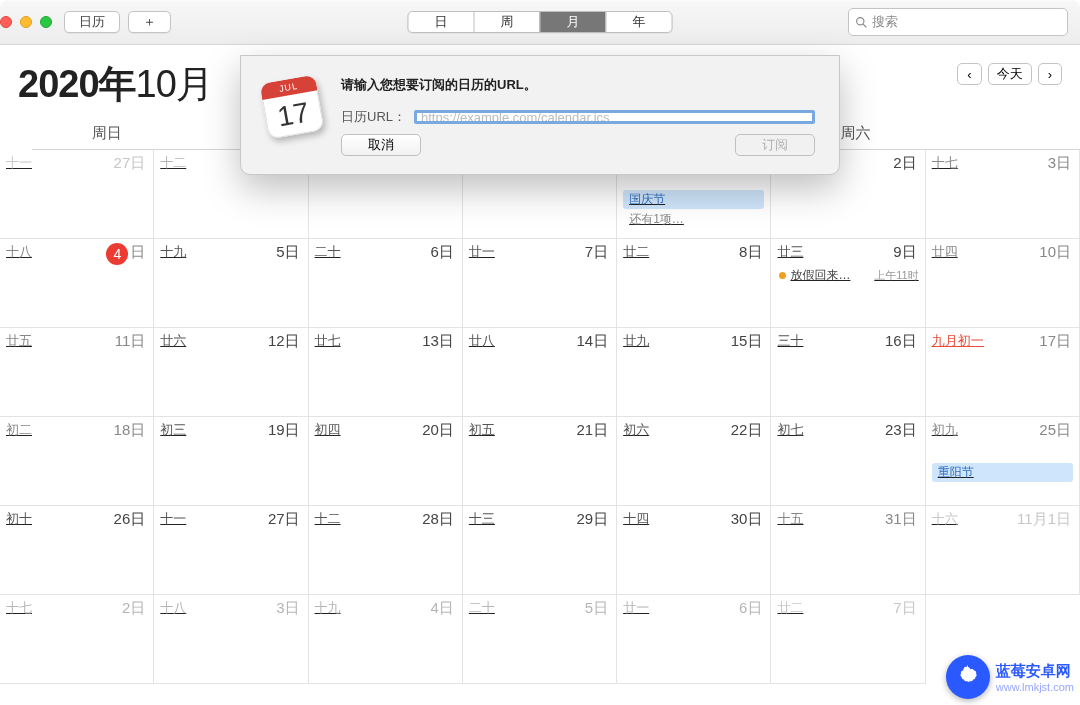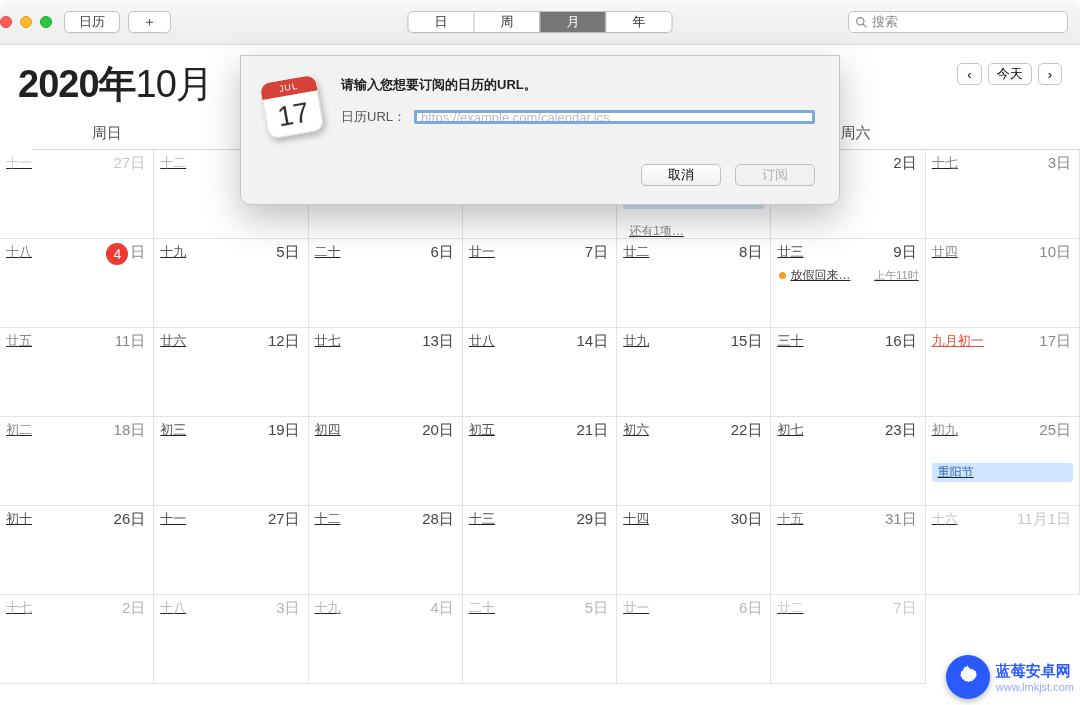--- a/index.html
+++ b/index.html
@@ -13,21 +13,21 @@
 .tl-min { background:#febc2e; border:1px solid #e0a020; }
 .tl-max { background:#28c840; border:1px solid #20a636; }
 
 .tb-btn { height: 22px; border: 1px solid #c4c4c4; border-radius: 5px; background: #fff; padding: 0 14px; font-size: 13px; color:#444; display: inline-flex; align-items: center; margin-right: 8px; box-shadow: 0 1px 1px rgba(0,0,0,.05); }
 
 .seg { position: absolute; left: 50%; transform: translateX(-50%); display: flex; height: 22px; border: 1px solid #bfbfbf; border-radius: 5px; overflow: hidden; background: #fff; box-shadow: 0 1px 1px rgba(0,0,0,.05); }
 .seg div { padding: 0 26px; display: flex; align-items: center; border-left: 1px solid #bfbfbf; color:#333; }
 .seg div:first-child { border-left: none; }
 .seg .active { background: #777; color: #fff; }
 
-.search { position: absolute; right: 12px; height: 22px; width: 220px; border: 1px solid #c4c4c4; border-radius: 5px; background: #fff; display: flex; align-items: center; padding: 0 6px; color:#888; }
+.search { position: absolute; right: 12px; height: 28px; width: 220px; border: 1px solid #c4c4c4; border-radius: 5px; background: #fff; display: flex; align-items: center; padding: 0 6px; color:#888; }
 .search svg { width: 13px; height: 13px; margin-right: 4px; fill:#888; stroke:#888; }
 
 .header { position: relative; padding: 14px 18px 8px 18px; }
 .title { font-size: 38px; font-weight: 400; letter-spacing: -1px; }
 .title b { font-weight: 700; }
 .nav { position: absolute; right: 18px; top: 18px; display: flex; gap: 6px; }
 .nav button { height: 22px; border: 1px solid #c4c4c4; border-radius: 5px; background: #fff; padding: 0 8px; font-size: 13px; }
 .nav .arrow { padding: 0 9px; }
 
 .weekday-row { display: grid; grid-template-columns: repeat(7,1fr); border-bottom: 1px solid #d5d5d5; margin-left: 32px; }
@@ -41,41 +41,41 @@
 .cell.out .lunar, .cell.out .daynum { color:#b5b5b5; }
 .cell.weekend .lunar { color:#888; }
 .cell.weekend .daynum { color:#888; }
 .cell.out.weekend .daynum, .cell.out.weekend .lunar { color:#c7c7c7; }
 .today { display:inline-block; background:#ec3b32; color:#fff; border-radius:50%; width:22px; height:22px; text-align:center; line-height:22px; font-size:14px; vertical-align: top; }
 .today-suf { margin-left:2px; }
 .redlunar { color:#ea4b3a !important; text-decoration: underline; text-decoration-color:#ea4b3a; }
 
 .event { margin-top: 36px; font-size: 12px; padding: 1px 6px; border-radius: 3px; white-space: nowrap; overflow: hidden; text-overflow: ellipsis; }
 .ev-blue { background:#cfe5fb; color:#3170c0; }
-.ev-more { color:#888; font-size: 12px; margin-top:14px; padding-left:6px; }
+.ev-more { color:#888; font-size: 12px; margin-top:2px; padding-left:6px; }
 .ev-dot { margin-top: 6px; font-size: 12px; color:#444; padding-left:2px; display:flex; align-items:center; gap:4px; white-space:nowrap; }
 .ev-dot .dot { width:7px; height:7px; border-radius:50%; background:#f0a020; flex-shrink:0; }
 .ev-dot .time { color:#9a9a9a; margin-left:auto; font-size:11px; padding-left:4px; }
 .ev-holiday { background:#cfe5fb; color:#3170c0; margin-top:24px; padding:1px 6px; font-size:12px; border-radius:3px; width: calc(100% - 0px); }
 
 
 .sheet { position: absolute; top: 55px; left: 240px; width: 600px; background: #f2f2f2; border: 1px solid #c8c8c8; border-radius: 0 0 10px 10px; box-shadow: 0 14px 36px rgba(0,0,0,.25); padding: 20px 24px 18px 20px; }
 .sheet-inner { display:flex; gap:18px; }
 .sheet-icon { width:62px; height:62px; flex-shrink:0; display:flex; align-items:center; justify-content:center; }
 .cal-icon { width:56px; height:56px; background:#fff; border-radius:10px; box-shadow: 2px 4px 6px rgba(0,0,0,.25), inset 0 0 0 1px #ddd; position:relative; transform: rotate(-10deg); overflow:hidden; }
 .cal-icon .top { height:16px; background:#d64238; color:#fff; font-size:9px; text-align:center; line-height:16px; letter-spacing:1px; }
 .cal-icon .big { text-align:center; font-size:28px; font-weight:300; color:#333; line-height:40px; }
 
 .sheet-body { flex:1; }
 .sheet-title { font-size:13px; font-weight:600; margin-bottom:14px; }
 .sheet-row { display:flex; align-items:center; gap:8px; }
 .sheet-label { font-size:13px; color:#555; white-space:nowrap; }
 .sheet-input { flex:1; height:14px; border:3px solid #7aa9e0; border-radius:2px; padding: 0 4px; font-size:13px; background:#fff; }
 .sheet-input::placeholder { color:#bcbcbc; }
-.sheet-btns { display:flex; justify-content:flex-end; gap:14px; margin-top:38px; }
+.sheet-btns { display:flex; justify-content:space-between; margin-top:8px; }
 .macbtn { height:22px; width:80px; border:1px solid #c0c0c0; border-radius:5px; background:linear-gradient(#fff,#f1f1f1); font-size:13px; }
 .macbtn.disabled { color:#b0b0b0; background:#f1f1f1; }
 .wm-badge { position:absolute; right:6px; bottom:6px; display:flex; align-items:center; gap:6px; }
 .wm-circle { width:44px; height:44px; border-radius:50%; background:#2959ff; display:flex; align-items:center; justify-content:center; box-shadow:0 2px 6px rgba(0,0,0,.3); }
 .wm-circle svg { width:26px; height:26px; fill:#fff; }
 .wm-text div:first-child { color:#2959ff; font-weight:700; font-size:15px; text-shadow:none; }
 .wm-text div:last-child { color:#97a6ff; font-size:11px; }
 </style>
 </head>
 <body>

